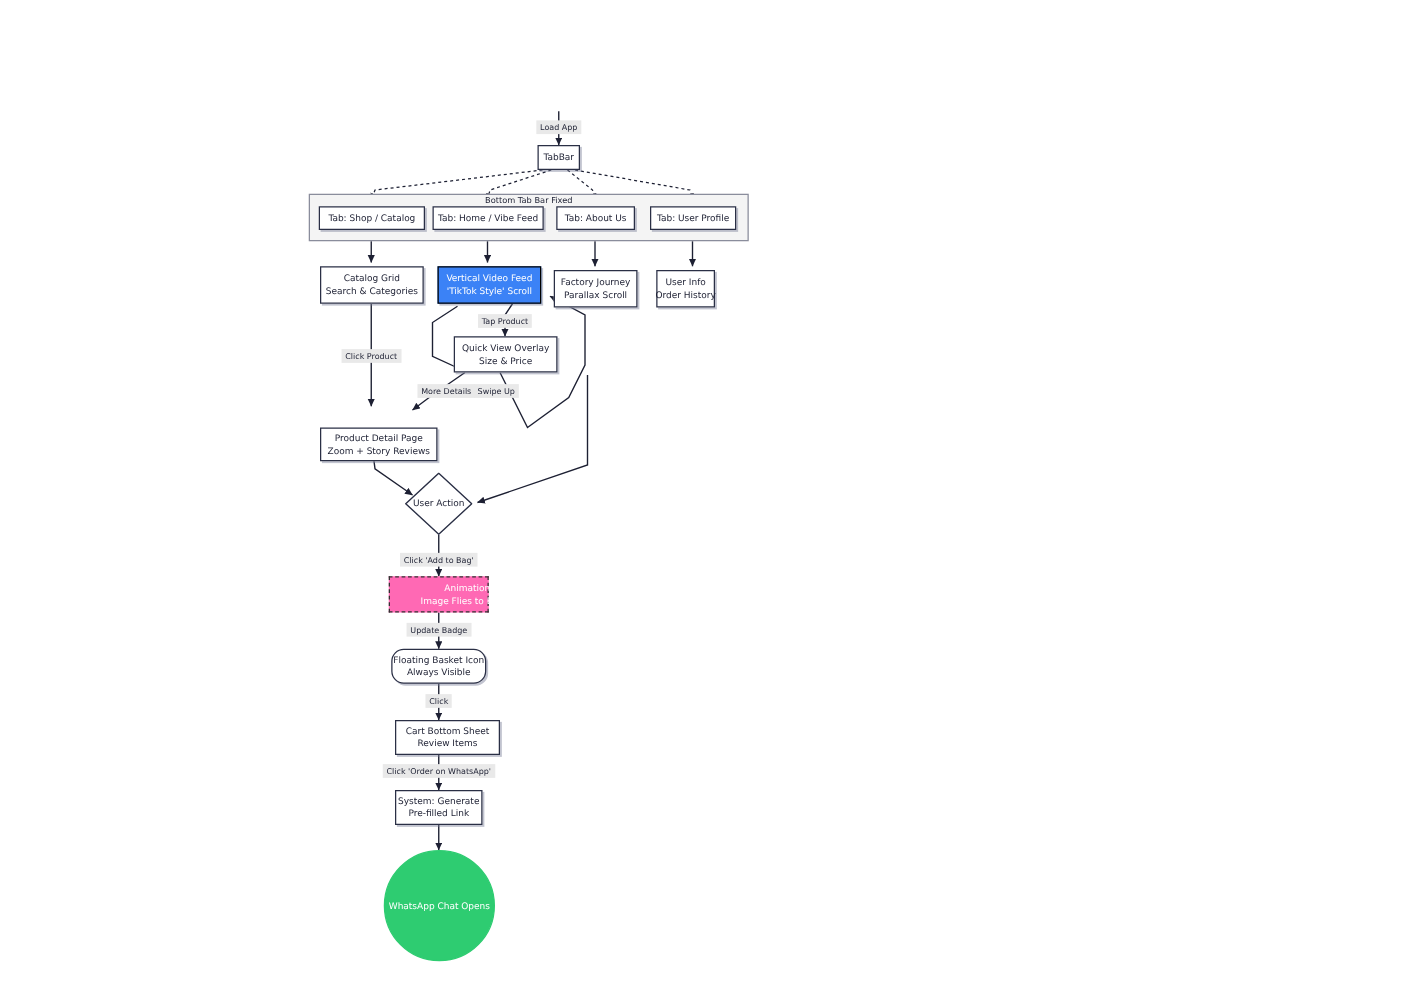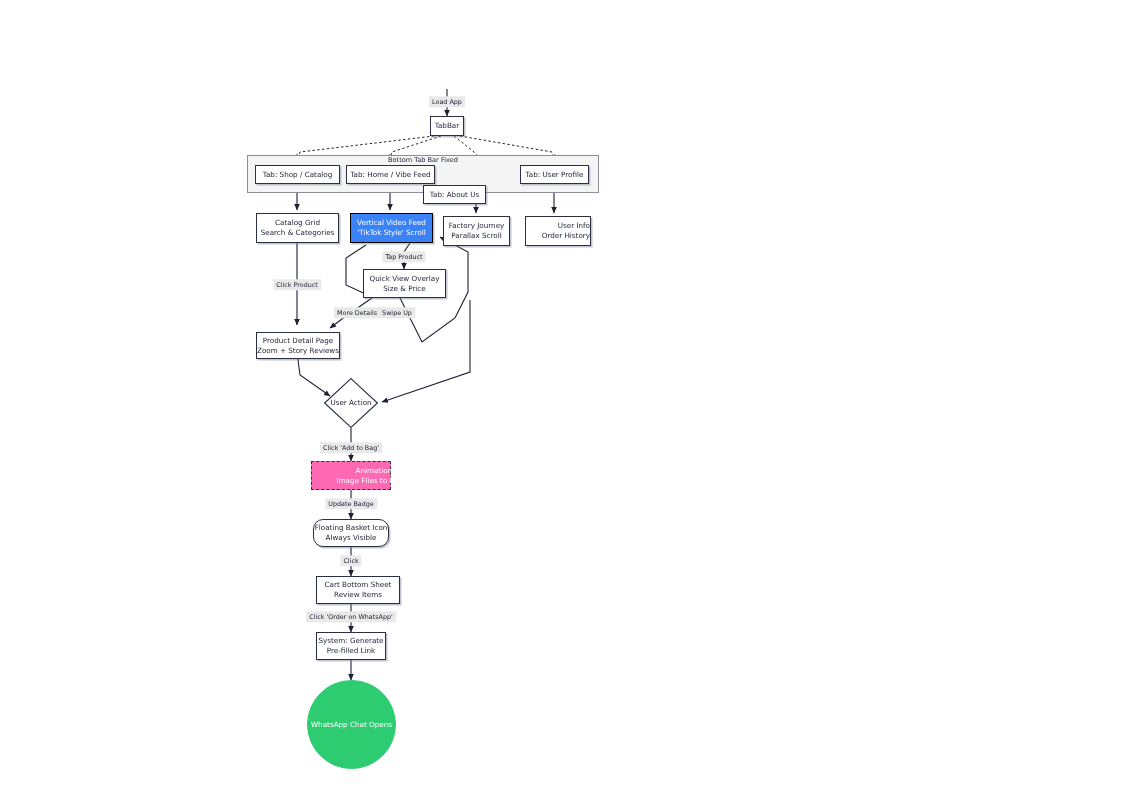--- a/index.html
+++ b/index.html
@@ -165,50 +165,50 @@
   <div class="node shadow" style="left:430px; top:116px; width:34px; height:20px;">
     <span class="ln">TabBar</span>
   </div>
 
   <div class="node shadow" style="left:255px; top:165px; width:85px; height:19px;">
     <span class="ln">Tab: Shop / Catalog</span>
   </div>
   <div class="node shadow" style="left:346px; top:165px; width:89px; height:19px;">
     <span class="ln">Tab: Home / Vibe Feed</span>
   </div>
-  <div class="node shadow" style="left:423px; top:165px; width:63px; height:19px;margin-top:20px;">
+  <div class="node shadow" style="left:445px; top:165px; width:63px; height:19px;">
     <span class="ln">Tab: About Us</span>
   </div>
   <div class="node shadow" style="left:520px; top:165px; width:69px; height:19px;">
     <span class="ln">Tab: User Profile</span>
   </div>
 
   <div class="node shadow" style="left:256px; top:213px; width:83px; height:30px;">
     <span class="ln">Catalog Grid</span>
     <span class="ln">Search &amp; Categories</span>
   </div>
   <div class="node dark shadow" style="left:350px; top:213px; width:83px; height:30px;">
     <span class="ln">Vertical Video Feed</span>
     <span class="ln">'TikTok Style' Scroll</span>
   </div>
   <div class="node shadow" style="left:443px; top:216px; width:67px; height:30px;">
     <span class="ln">Factory Journey</span>
     <span class="ln">Parallax Scroll</span>
   </div>
-  <div class="node shadow" style="left:525px; top:216px; width:66px; height:30px;align-items:flex-end;">
+  <div class="node shadow" style="left:525px; top:216px; width:47px; height:30px;">
     <span class="ln">User Info</span>
     <span class="ln">Order History</span>
   </div>
 
   <div class="node shadow" style="left:363px; top:269px; width:83px; height:29px;">
     <span class="ln">Quick View Overlay</span>
     <span class="ln">Size &amp; Price</span>
   </div>
 
-  <div class="node shadow" style="left:256px; top:332px; width:84px; height:27px;">
+  <div class="node shadow" style="left:256px; top:342px; width:94px; height:27px;">
     <span class="ln">Product Detail Page</span>
     <span class="ln">Zoom + Story Reviews</span>
   </div>
 
   <div class="node diamond" style="left:324px; top:378px; width:54px; height:50px;">
     <svg class="diamond-shape" viewBox="0 0 54 50" preserveAspectRatio="none">
       <polygon points="27,0.6 53.4,25 27,49.4 0.6,25" fill="#ffffff" stroke="#2a2f45" stroke-width="1.1"></polygon>
     </svg>
     <span class="ln label">User Action</span>
   </div>

